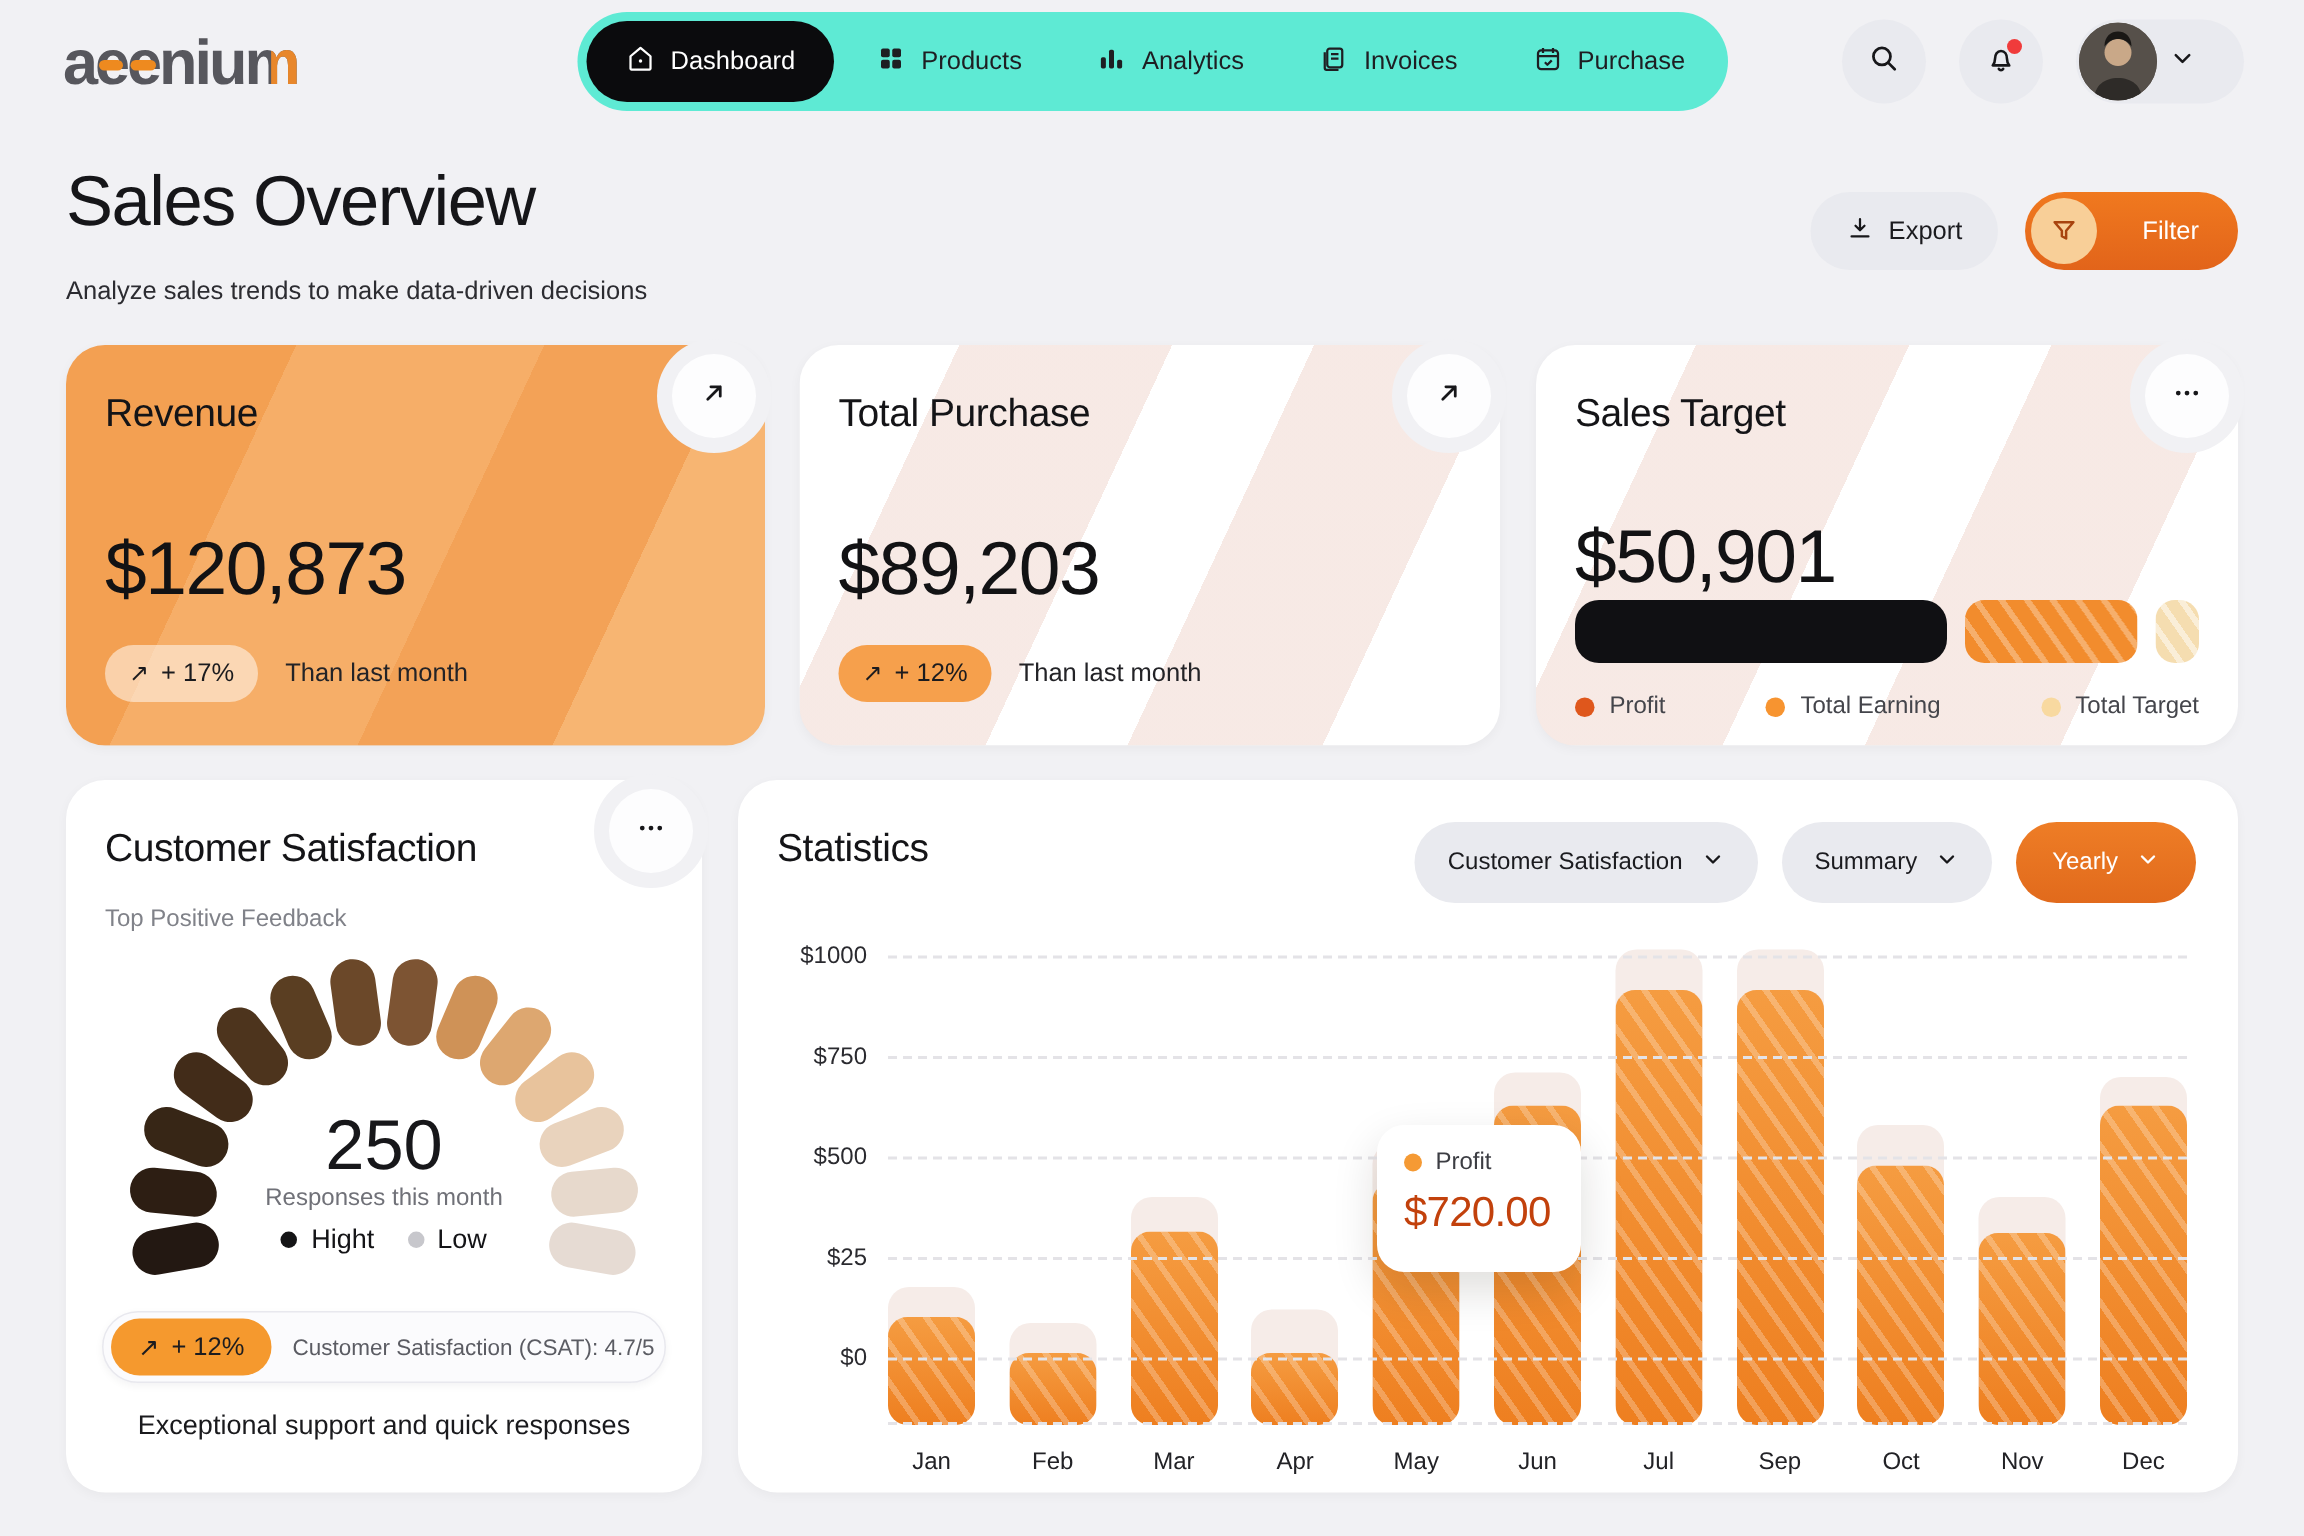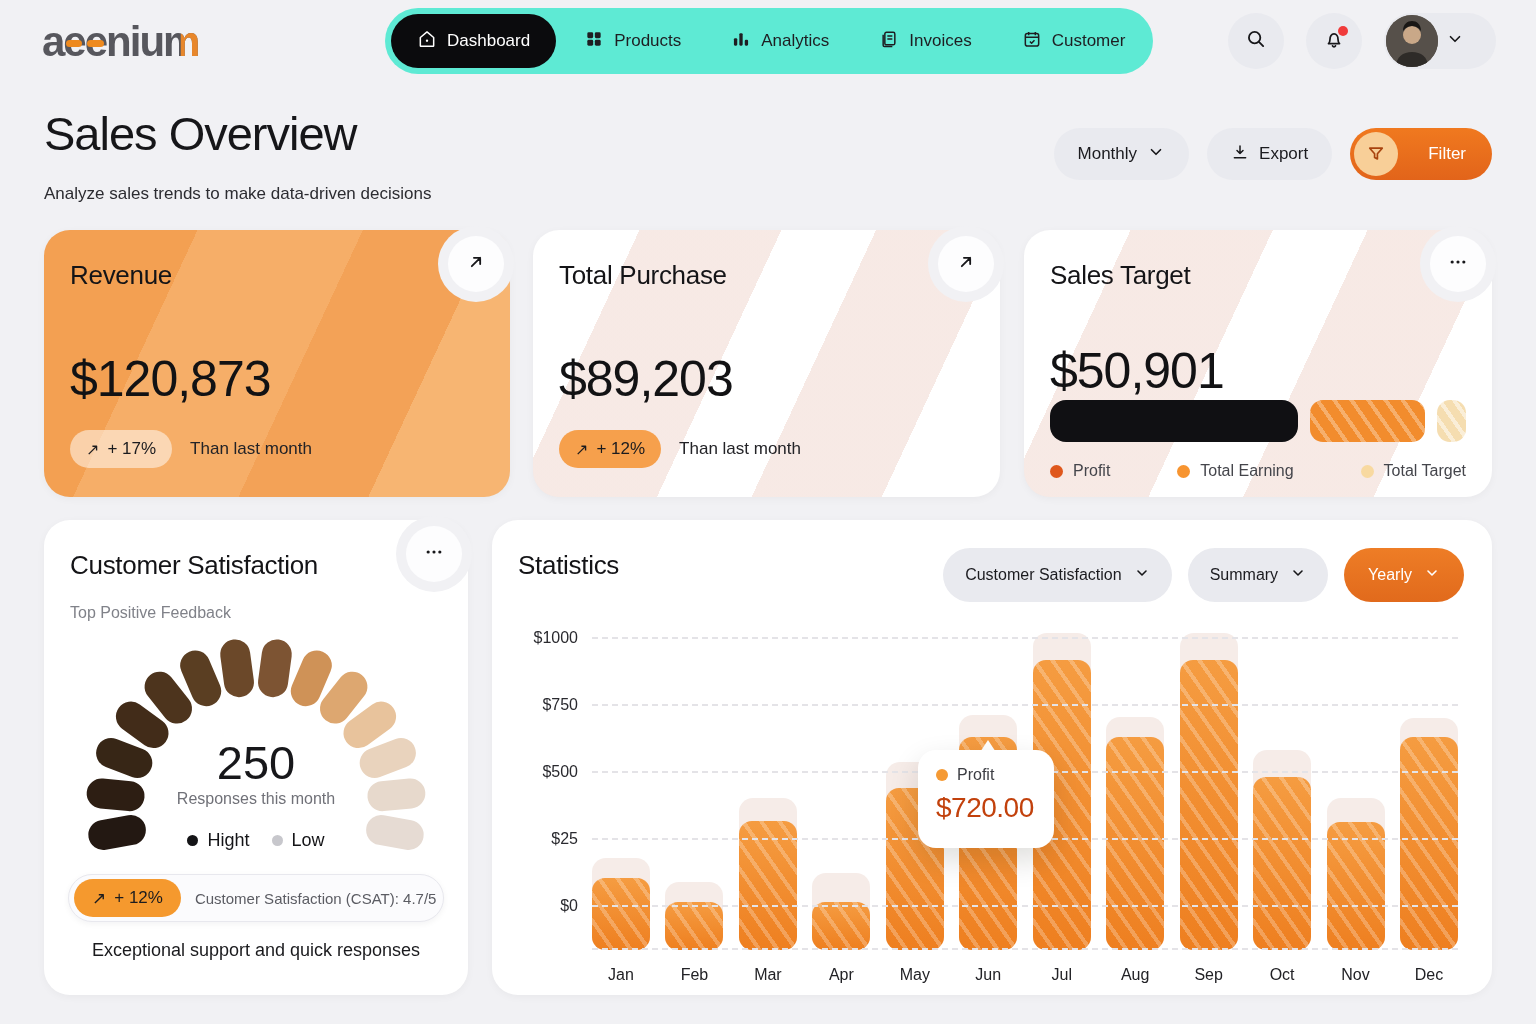--- a/index.html
+++ b/index.html
@@ -107,21 +107,21 @@
 
   
   .card-satisfaction { left:44px; top:520px; width:424px; height:475px; }
   .sat-subtitle { position:absolute; left:26px; top:84px; font-size:16px; color:#808289; }
   .gauge { position:absolute; left:26px; top:92px; width:372px; height:210px; }
   .gseg { position:absolute; left:0; top:0; width:58px; height:30px; border-radius:15px; }
   .sat-score { position:absolute; left:0; width:100%; top:215px; text-align:center;
       font-size:47px; font-weight:500; color:#17171a; }
   .sat-caption { position:absolute; left:0; width:100%; top:270px; text-align:center;
       font-size:16px; color:#707178; }
-  .sat-legend { position:absolute; left:0; width:100%; top:310px; display:flex;
+  .sat-legend { position:absolute; left:0; width:100%; top:296px; display:flex;
       justify-content:center; gap:22px; }
   .sat-legend .legend-item { font-size:18px; color:#141417; font-weight:500; gap:9px; }
   .sat-legend .dot { width:11px; height:11px; }
   .csat-pill { position:absolute; left:24px; right:24px; top:354px; height:48px;
       border-radius:26px; background:#fbfbfd; border:1px solid #e8e8ee;
       box-shadow:0 2px 6px rgba(20,20,30,.05); display:flex; align-items:center; padding:5px; gap:14px; }
   .csat-badge { height:38px; border-radius:19px; background:#f5992e; display:flex;
       align-items:center; gap:8px; padding:0 18px; font-size:17px; font-weight:500; color:#1c1c1f; }
   .csat-text { font-size:15px; color:#5b5c63; }
   .sat-footer { position:absolute; left:0; width:100%; top:420px; text-align:center;
@@ -208,21 +208,21 @@
       </span>
       <span data-interactable="false">Invoices</span>
     </div>
     <div class="nav-item" data-interactable="true">
       <span data-interactable="false">
         <svg viewBox="0 0 24 24" fill="none" stroke="#1e1e22" stroke-width="1.8" stroke-linejoin="round">
             <rect x="4" y="5.5" width="16" height="15" rx="2.5"></rect>
             <path d="M8 3.5v4M16 3.5v4M4 10h16M9.5 15l2 2 3.5-3.5"></path>
           </svg>
       </span>
-      <span data-interactable="false">Customer</span>
+      <span data-interactable="false">Purchase</span>
     </div>
   </nav>
 
   <div class="hdr-actions" data-interactable="false">
     <div class="circle-btn" data-interactable="true">
       <span data-interactable="false">
         <svg viewBox="0 0 24 24" fill="none" stroke="#17171a" stroke-width="2" stroke-linecap="round">
             <circle cx="10.5" cy="10.5" r="6.2"></circle>
             <path d="m15.2 15.2 4.6 4.6"></path>
           </svg>
@@ -250,28 +250,20 @@
             <path d="m6 9 6 6 6-6"></path>
           </svg>
       </span>
     </div>
   </div>
 
   <h1 class="page-title" data-interactable="false">Sales Overview</h1>
   <div class="page-subtitle" data-interactable="false">Analyze sales trends to make data-driven decisions</div>
 
   <div class="toolbar" data-interactable="false">
-    <div class="tb-btn" data-interactable="true">
-      <span data-interactable="false">Monthly</span>
-      <span data-interactable="false">
-        <svg viewBox="0 0 24 24" fill="none" stroke="#17171a" stroke-width="2.2" stroke-linecap="round" stroke-linejoin="round">
-            <path d="m6 9 6 6 6-6"></path>
-          </svg>
-      </span>
-    </div>
     <div class="tb-btn" data-interactable="true">
       <span data-interactable="false">
         <svg viewBox="0 0 24 24" fill="none" stroke="#17171a" stroke-width="2" stroke-linecap="round" stroke-linejoin="round">
             <path d="M12 4v10m0 0 4-4m-4 4-4-4M4.5 19.5h15"></path>
           </svg>
       </span>
       <span data-interactable="false">Export</span>
     </div>
     <div class="tb-btn tb-filter" data-interactable="true">
       <span class="filter-circ" data-interactable="false">
@@ -464,25 +456,20 @@
             <div class="ghost" data-interactable="false" style="height: 235px;"></div>
             <div class="bar" data-interactable="false" style="height: 213px;"></div>
             <div class="mlabel" data-interactable="false">Jun</div>
           </div>
           <div class="col" data-interactable="true">
             <div class="ghost" data-interactable="false" style="height: 317px;"></div>
             <div class="bar" data-interactable="false" style="height: 290px;"></div>
             <div class="mlabel" data-interactable="false">Jul</div>
           </div>
           <div class="col" data-interactable="true">
-            <div class="ghost" data-interactable="false" style="height: 233px;"></div>
-            <div class="bar" data-interactable="false" style="height: 213px;"></div>
-            <div class="mlabel" data-interactable="false">Aug</div>
-          </div>
-          <div class="col" data-interactable="true">
             <div class="ghost" data-interactable="false" style="height: 317px;"></div>
             <div class="bar" data-interactable="false" style="height: 290px;"></div>
             <div class="mlabel" data-interactable="false">Sep</div>
           </div>
           <div class="col" data-interactable="true">
             <div class="ghost" data-interactable="false" style="height: 200px;"></div>
             <div class="bar" data-interactable="false" style="height: 173px;"></div>
             <div class="mlabel" data-interactable="false">Oct</div>
           </div>
           <div class="col" data-interactable="true">

